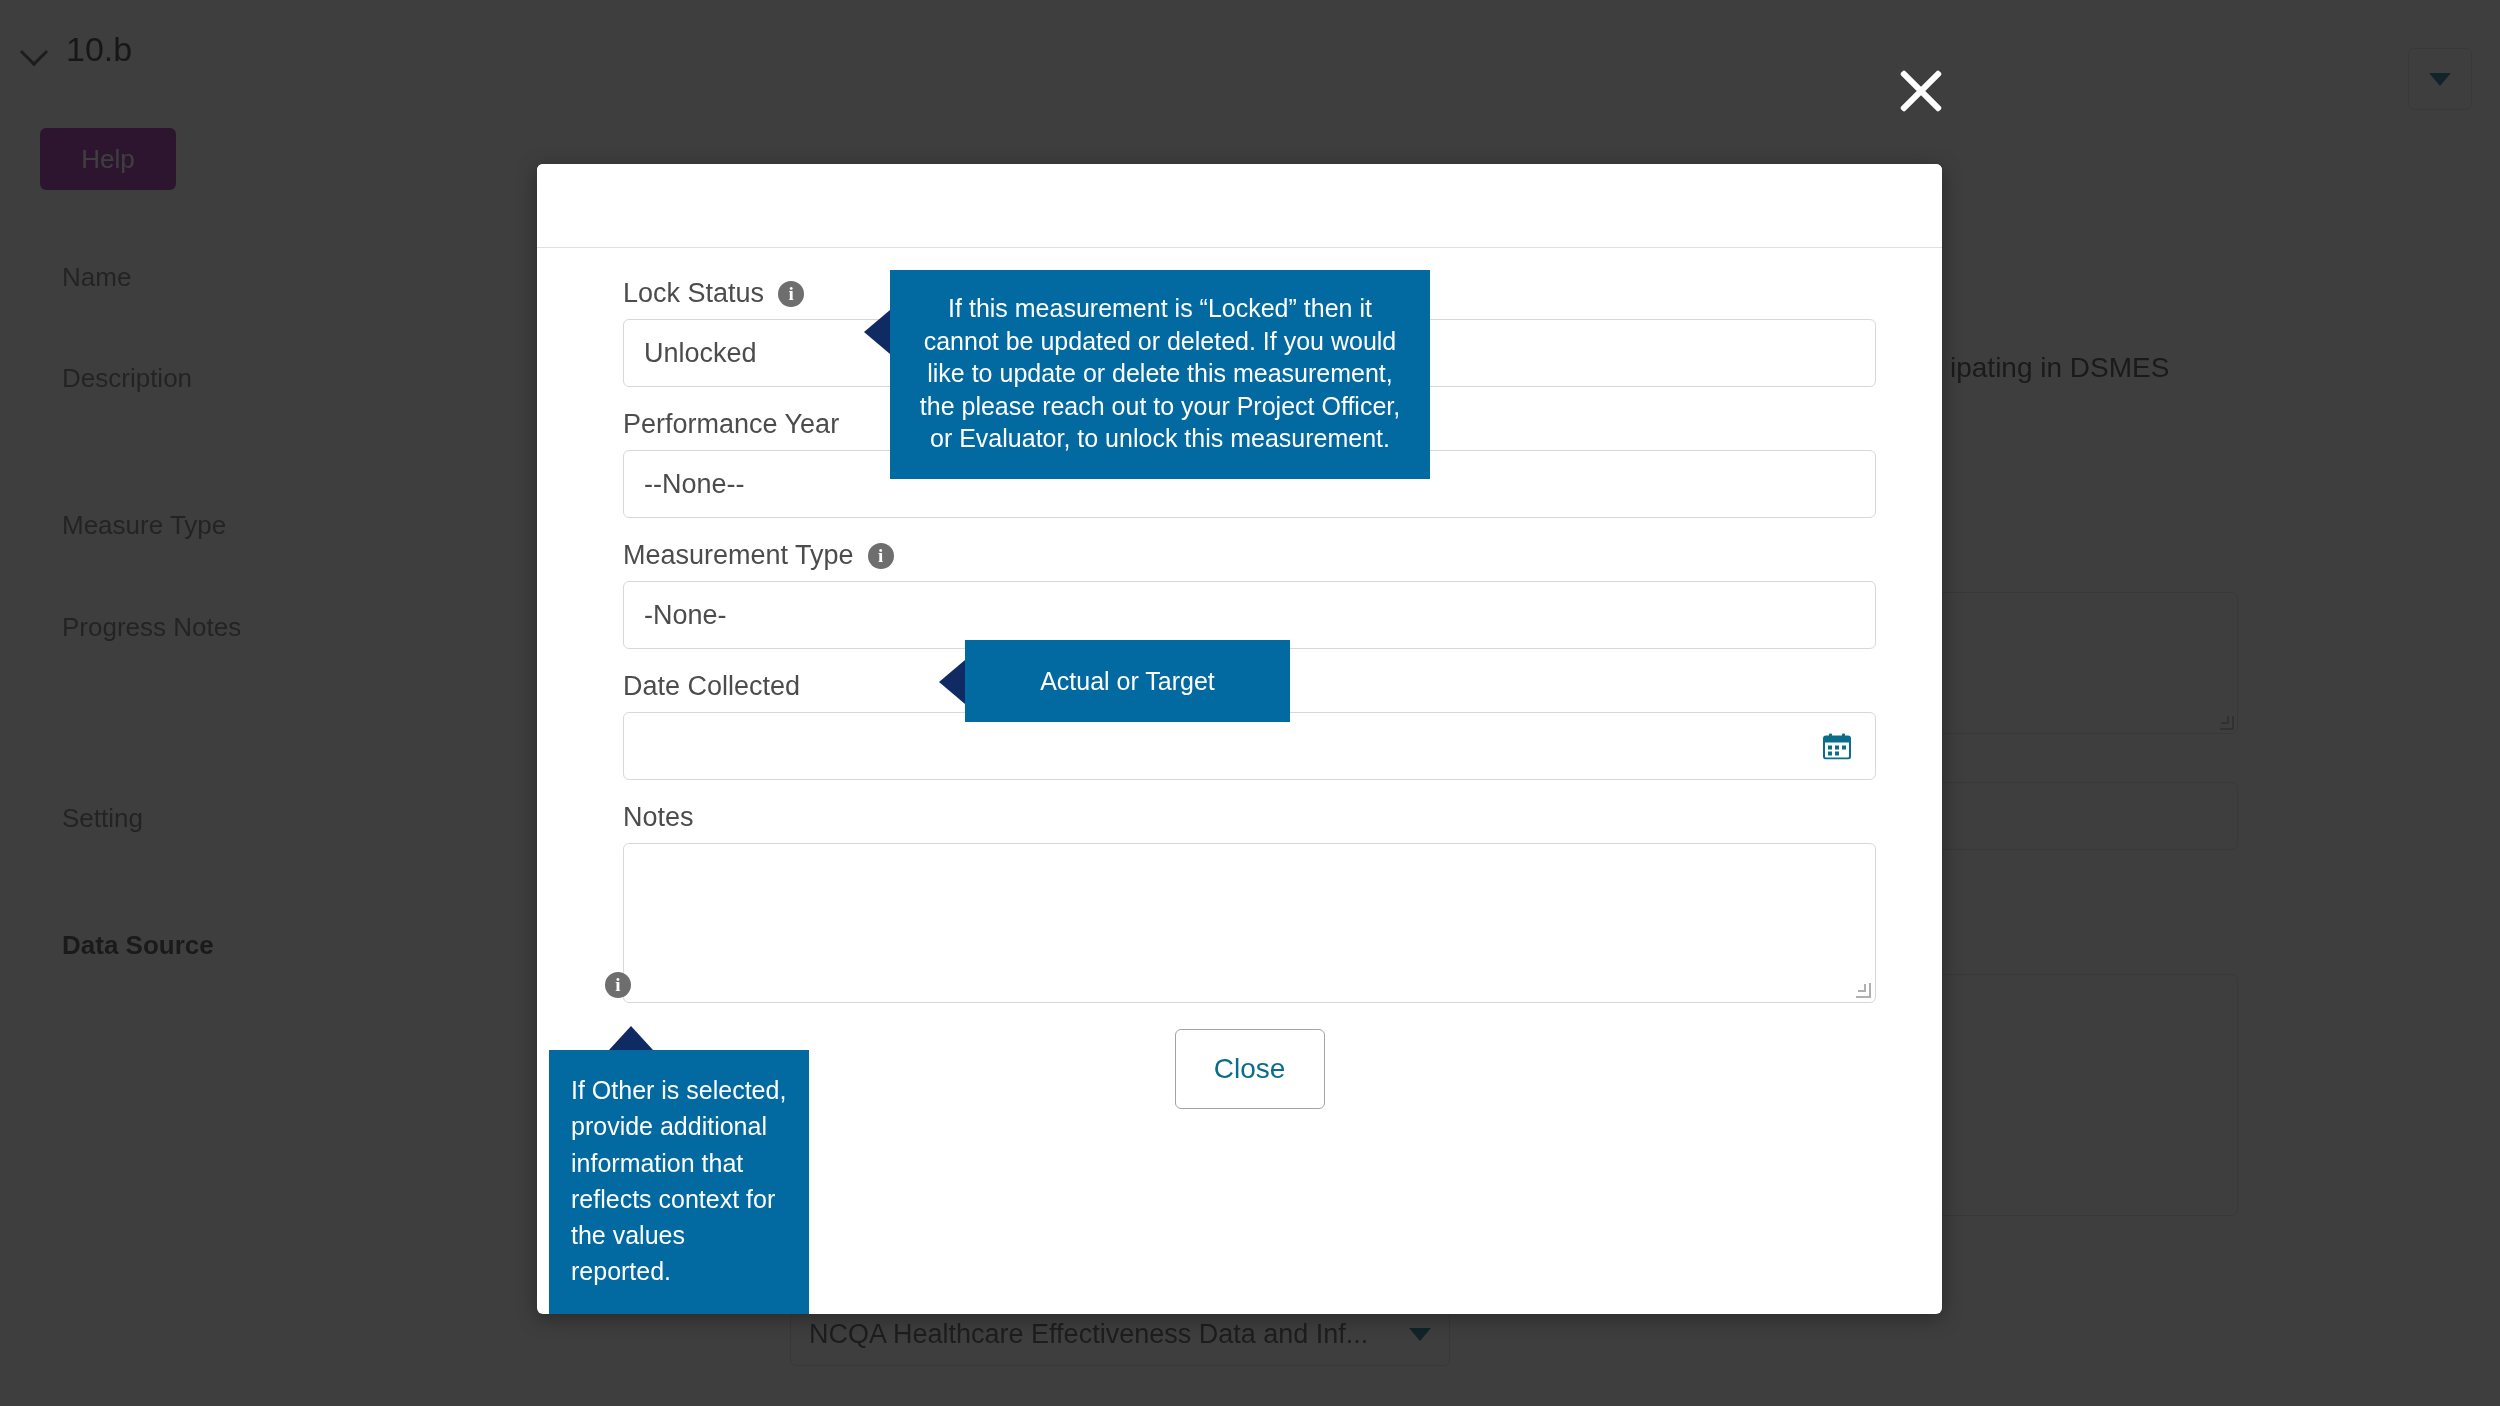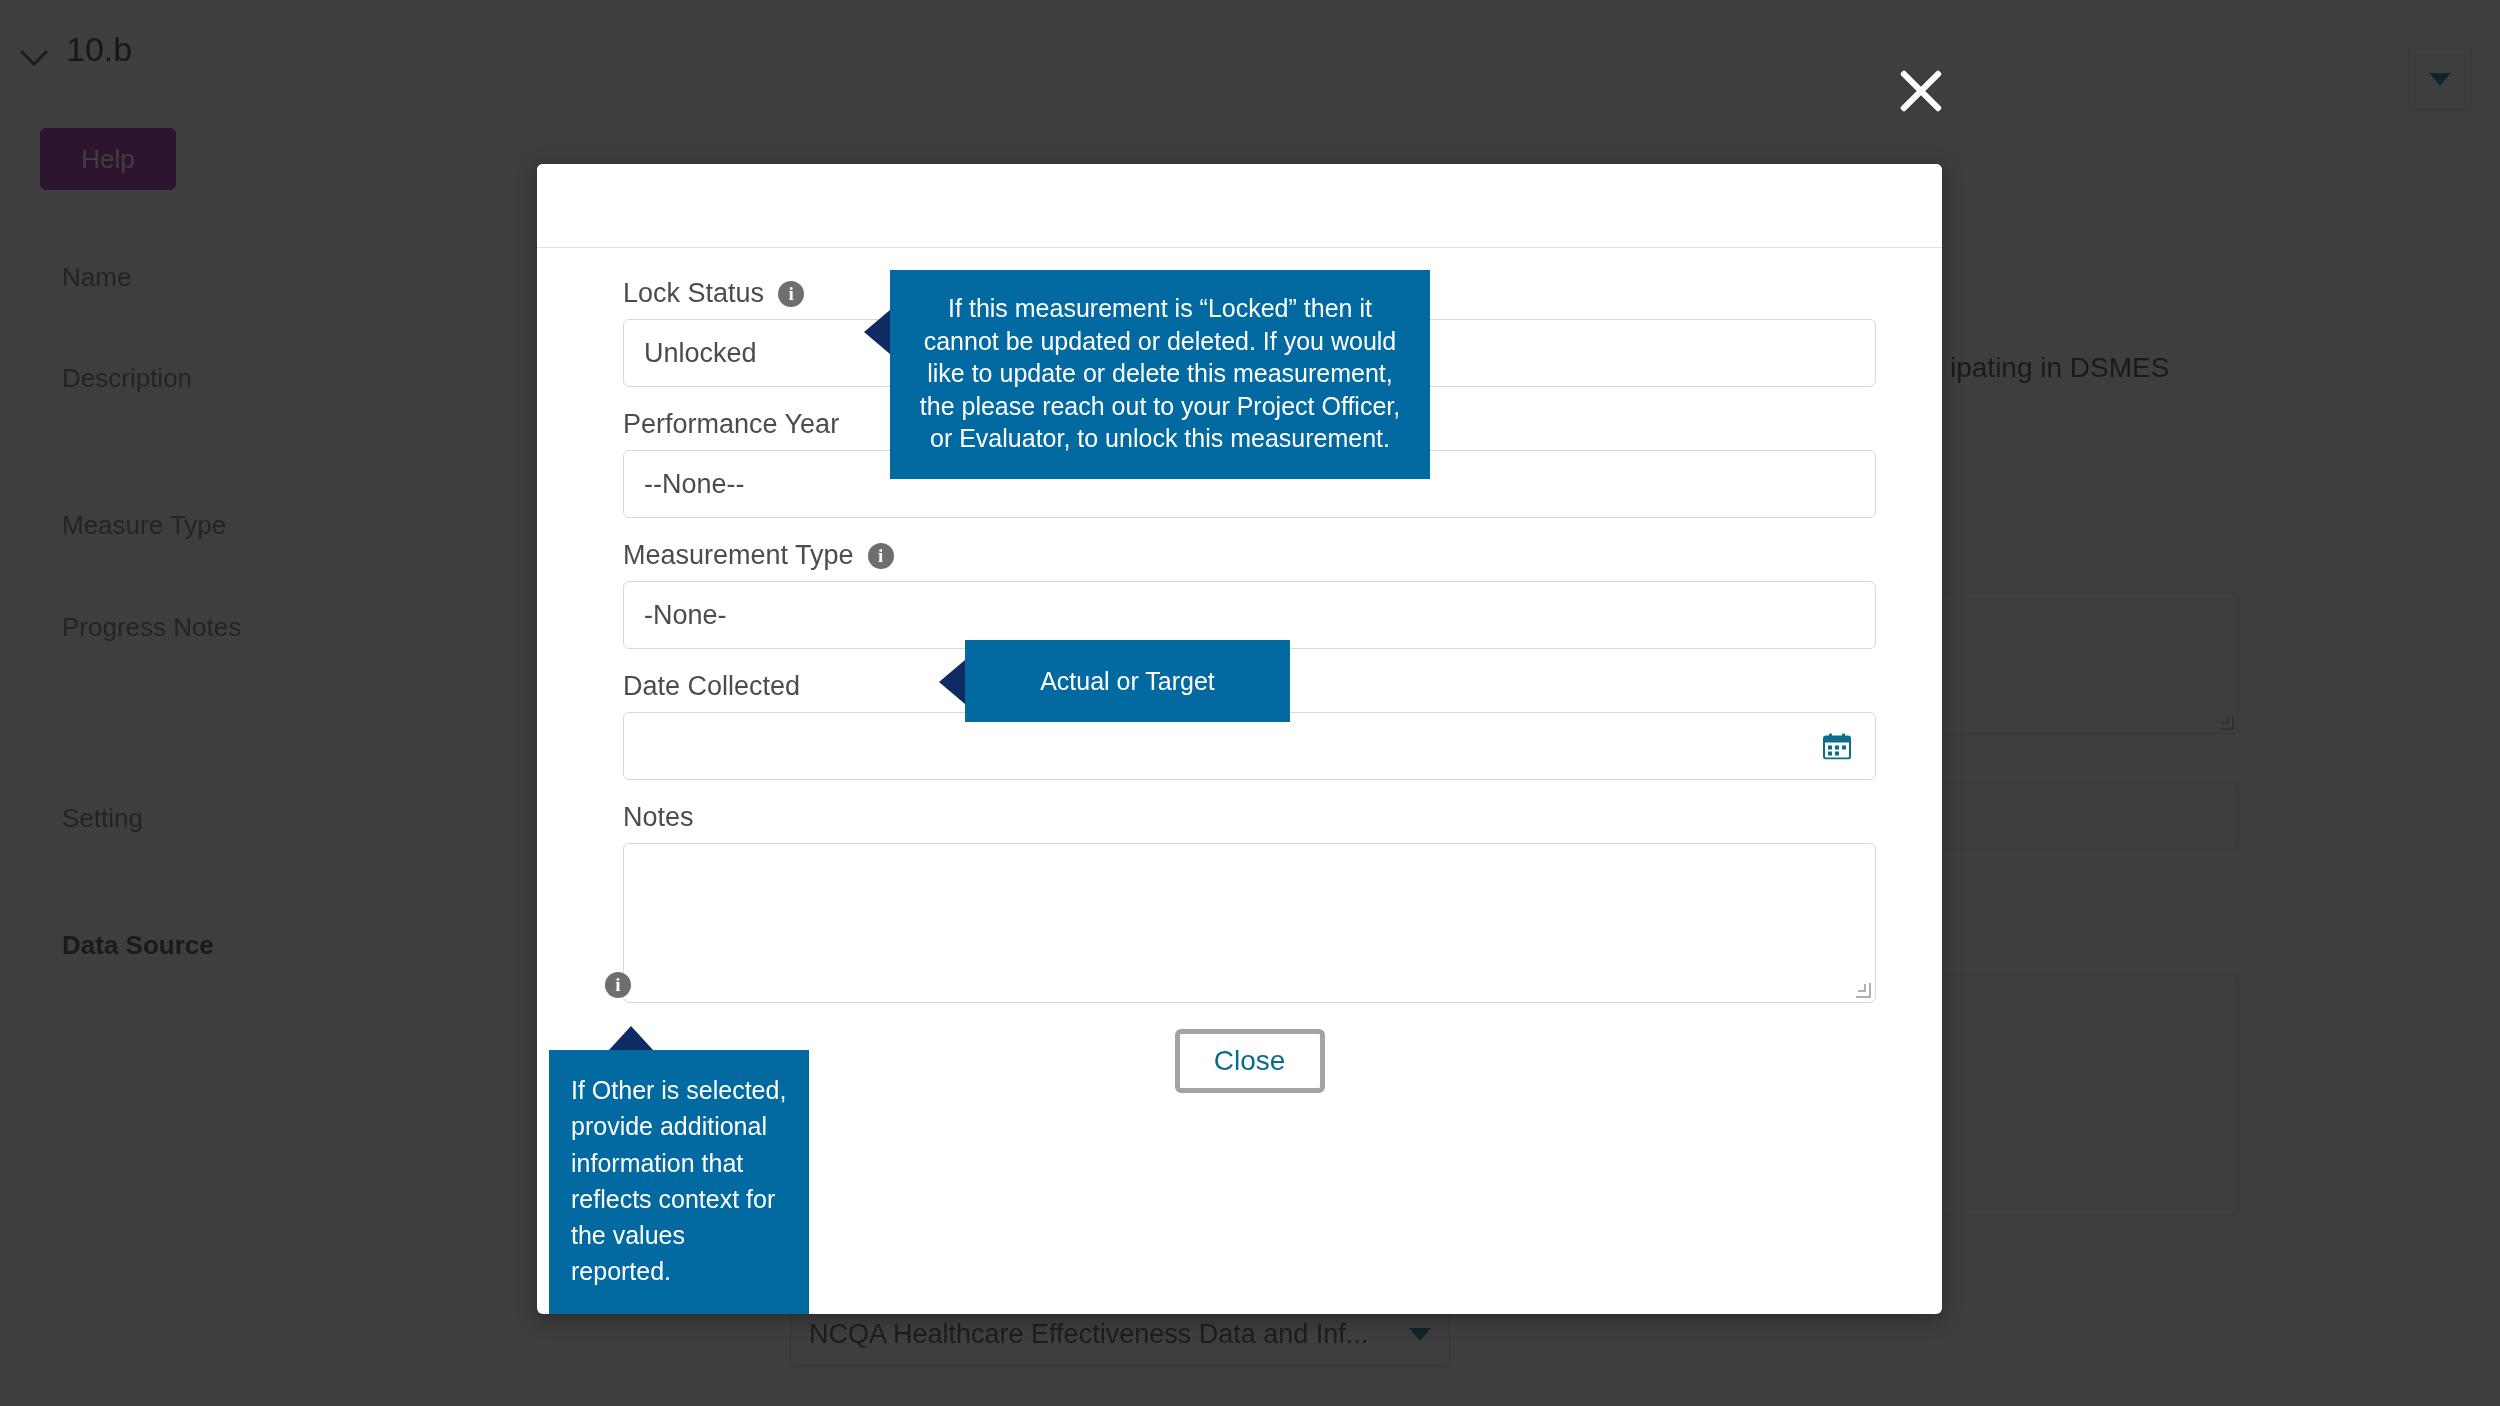--- a/index.html
+++ b/index.html
@@ -280,22 +280,22 @@
     cursor: pointer;
   }
 
   .close-btn-wrap {
     display: flex;
     justify-content: center;
     margin-top: 4px;
   }
   .close-button {
     width: 150px;
-    height: 64px;
-    border: 5px solid #a3a3a3;
+    height: 80px;
+    border: 1px solid #a3a3a3;
     border-radius: 6px;
     background: #ffffff;
     color: #0a6d8a;
     font-size: 28px;
     font-family: "Liberation Sans", sans-serif;
     cursor: pointer;
   }
 
   
   .tooltip {

